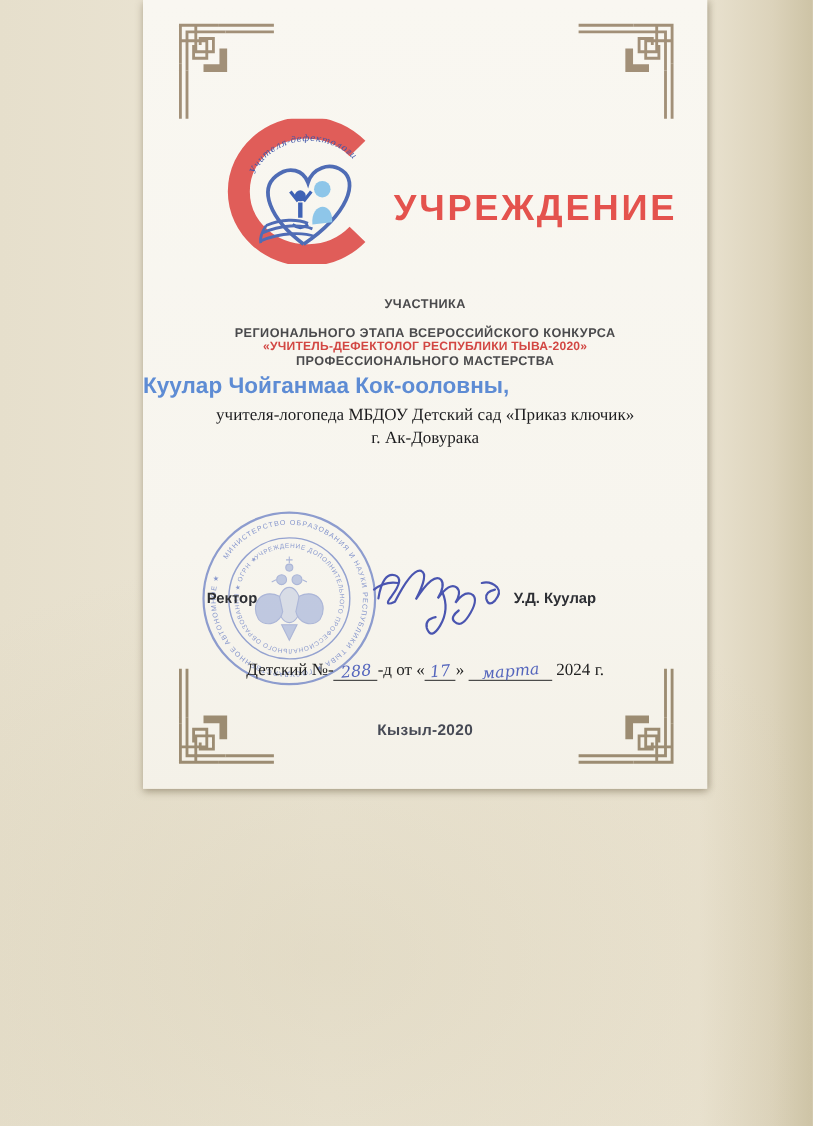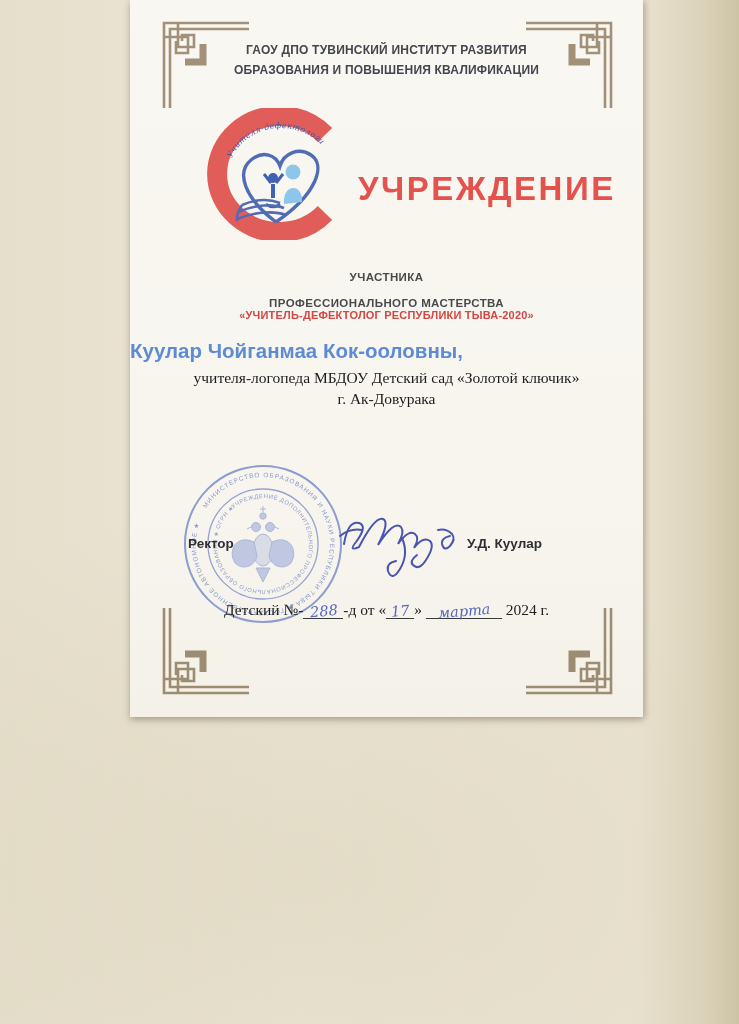--- a/index.html
+++ b/index.html
@@ -110,24 +110,20 @@
       <path d="M40 5 H90 M46 11 H90"></path>
       <path d="M5 40 V90 M11 46 V90"></path>
       <path d="M40 5 H5 V40"></path>
       <path d="M46 11 H11 V46"></path>
       <path d="M19 5 V29 H35 V17 H23 V23"></path>
       <path d="M5 19 H29 V35 H17 V23"></path>
       <path d="M26 44 H44 V26" stroke-width="7"></path>
     </svg>
   </div>
 
-  <div class="inst">
-    <div>ГАОУ ДПО ТУВИНСКИЙ ИНСТИТУТ РАЗВИТИЯ</div>
-    <div>ОБРАЗОВАНИЯ И ПОВЫШЕНИЯ КВАЛИФИКАЦИИ</div>
-  </div>
 
   <div class="logo-wrap">
     <svg class="logo-c" viewBox="0 0 162 132">
       <path d="M125 27 A62 58 0 1 0 125 105" fill="none" stroke="#e05d59" stroke-width="20"></path>
       <path id="arcTxt" d="M30 56 A52 45 0 0 1 128 46" fill="none"></path>
       <text font-size="8" font-style="italic" fill="#3f55a8" letter-spacing=".4" font-family="DejaVu Serif,serif">
         <textPath href="#arcTxt" startOffset="6">Учителя-дефектологи</textPath>
       </text>
       <path d="M76 114 C 44 90 36 64 51 52 C 63 42 76 47 80 58 C 84 45 99 39 111 47 C 126 57 117 86 76 114" fill="none" stroke="#4f6cb5" stroke-width="3.4"></path>
       <circle cx="93" cy="64" r="7.5" fill="#8ec6e9"></circle>
@@ -136,27 +132,28 @@
       <path d="M73 76 V 90" stroke="#3f62b5" stroke-width="4" fill="none"></path>
       <path d="M64 66 L 71 75 M83 66 L 76 75" stroke="#3f62b5" stroke-width="3" fill="none"></path>
       <path d="M66 96 q7 6 14 0" stroke="#3f62b5" stroke-width="2.6" fill="none"></path>
       <path d="M42 97 C 56 91 70 91 80 95 M38 104 C 56 96 74 96 84 100 M37 111 C 56 103 76 103 86 107 M42 97 C 38 103 36 108 37 113" stroke="#4f6cb5" stroke-width="2.6" fill="none"></path>
     </svg>
     <div class="cert-rest">УЧРЕЖДЕНИЕ</div>
   </div>
 
   <div class="subtitle">
     <div>УЧАСТНИКА</div>
+    <div>РЕГИОНАЛЬНОГО ЭТАПА ВСЕРОССИЙСКОГО КОНКУРСА</div>
     <div>ПРОФЕССИОНАЛЬНОГО МАСТЕРСТВА</div>
   </div>
 
   <div class="contest">«УЧИТЕЛЬ-ДЕФЕКТОЛОГ РЕСПУБЛИКИ ТЫВА-2020»</div>
   <div class="recip-name">Куулар Чойганмаа Кок-ооловны,</div>
   <div class="recip-role">
-    <div>учителя-логопеда МБДОУ Детский сад «Золотой ключик»</div>
+    <div>учителя-логопеда МБДОУ Детский сад «Приказ ключик»</div>
     <div>г. Ак-Довурака</div>
   </div>
 
   <svg class="stamp" viewBox="0 0 172 172">
     <circle cx="86" cy="86" r="78" fill="none" stroke="#7084c6" stroke-width="2" opacity=".85"></circle>
     <circle cx="86" cy="86" r="55" fill="none" stroke="#7084c6" stroke-width="1.3" opacity=".8"></circle>
     <path id="stampOuter" d="M86 19 A67 67 0 1 1 85.9 19" fill="none"></path>
     <path id="stampInner" d="M86 40 A46 46 0 1 1 85.9 40" fill="none"></path>
     <g transform="rotate(-58 86 86)" opacity=".9">
       <text font-size="6.4" fill="#7084c6" letter-spacing="1" font-family="Liberation Sans,sans-serif">
@@ -193,13 +190,14 @@
   </svg>
 
   <div class="signer">У.Д. Куулар</div>
 
   <div class="order">
     <span>Детский №-</span><span class="blank w38"><span class="hw">288</span></span><span>-д  от «</span><span class="blank w24"><span class="hw">17</span></span><span>»</span>
     <span class="blank w74"><span class="hw">марта</span></span>
     <span>2024 г.</span>
   </div>
 
+  <div class="footer">Кызыл-2020</div>
 </div>
 
 </body></html>

